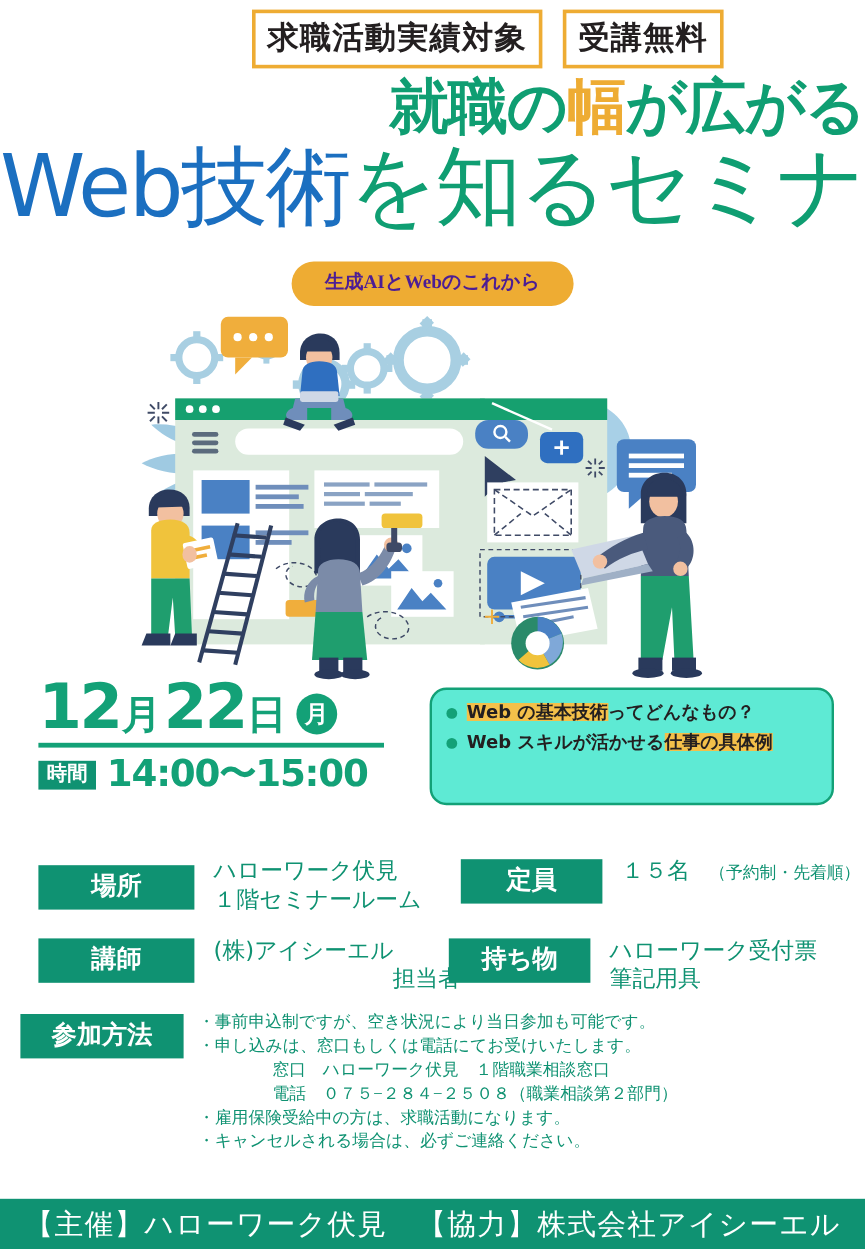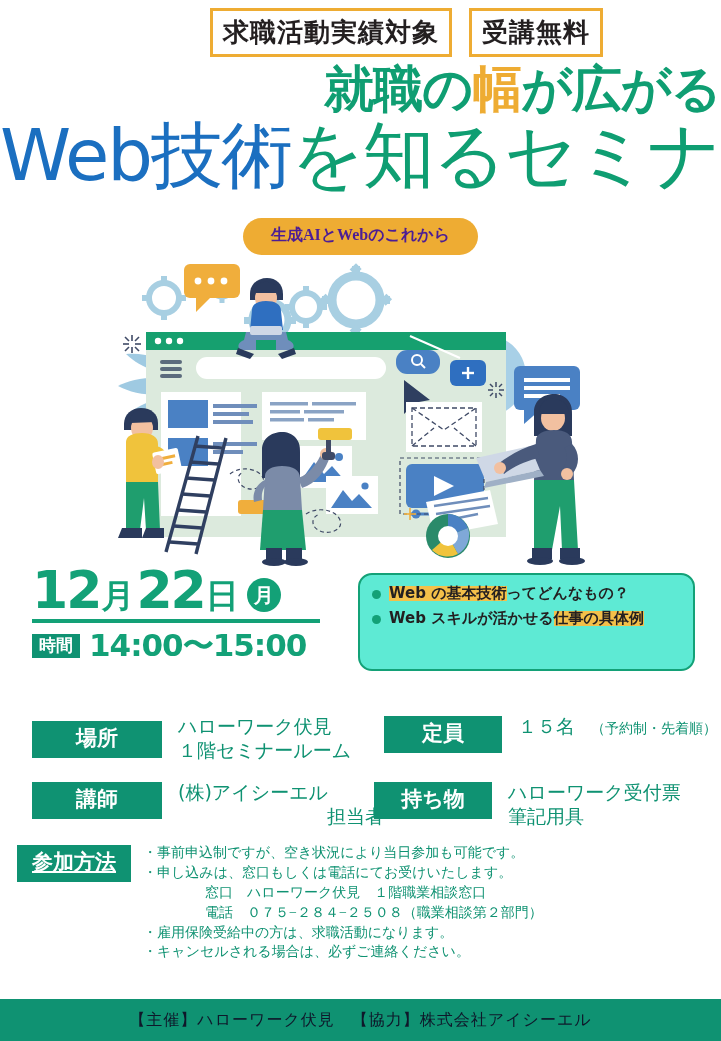--- a/index.html
+++ b/index.html
@@ -130,21 +130,21 @@
   .joinlines{color:#0f9272;font-size:14px;line-height:1.42;
     font-family:Liberation Serif, serif;white-space:nowrap;}
   .joinlines .ind{display:inline-block;padding-left:62px;}
 
   
   .footer{
     position:absolute;left:0;bottom:0;width:721px;height:42px;
     background:#0f9272;display:flex;align-items:center;justify-content:center;
   }
   .footer span{
-    color:#0f172a;font-size:16px;letter-spacing:1px;
+    color:#ffffff;font-size:24px;letter-spacing:1px;
     font-family:Liberation Sans, sans-serif;white-space:nowrap;
   }
 </style>
 </head>
 <body>
 
 <div class="page">
 
   <div class="badges">
     <div class="badge">求職活動実績対象</div>
@@ -525,21 +525,21 @@
 
   <div class="row-bring">
     <div class="chipcell"><span class="chip w118">持ち物</span></div>
     <div class="valcell val">
       <div>ハローワーク受付票</div>
       <div>筆記用具</div>
     </div>
   </div>
 
   <div class="row-join">
-    <div class="chipcell"><span class="chip" style="width:114px;text-decoration:underline;">参加方法</span></div>
+    <div class="chipcell"><span class="chip" style="width:136px;">参加方法</span></div>
     <div class="joinlines">
       <div>・事前申込制ですが、空き状況により当日参加も可能です。</div>
       <div>・申し込みは、窓口もしくは電話にてお受けいたします。</div>
       <div><span class="ind">窓口　ハローワーク伏見　１階職業相談窓口</span></div>
       <div><span class="ind">電話　０７５−２８４−２５０８（職業相談第２部門）</span></div>
       <div>・雇用保険受給中の方は、求職活動になります。</div>
       <div>・キャンセルされる場合は、必ずご連絡ください。</div>
     </div>
   </div>
 

